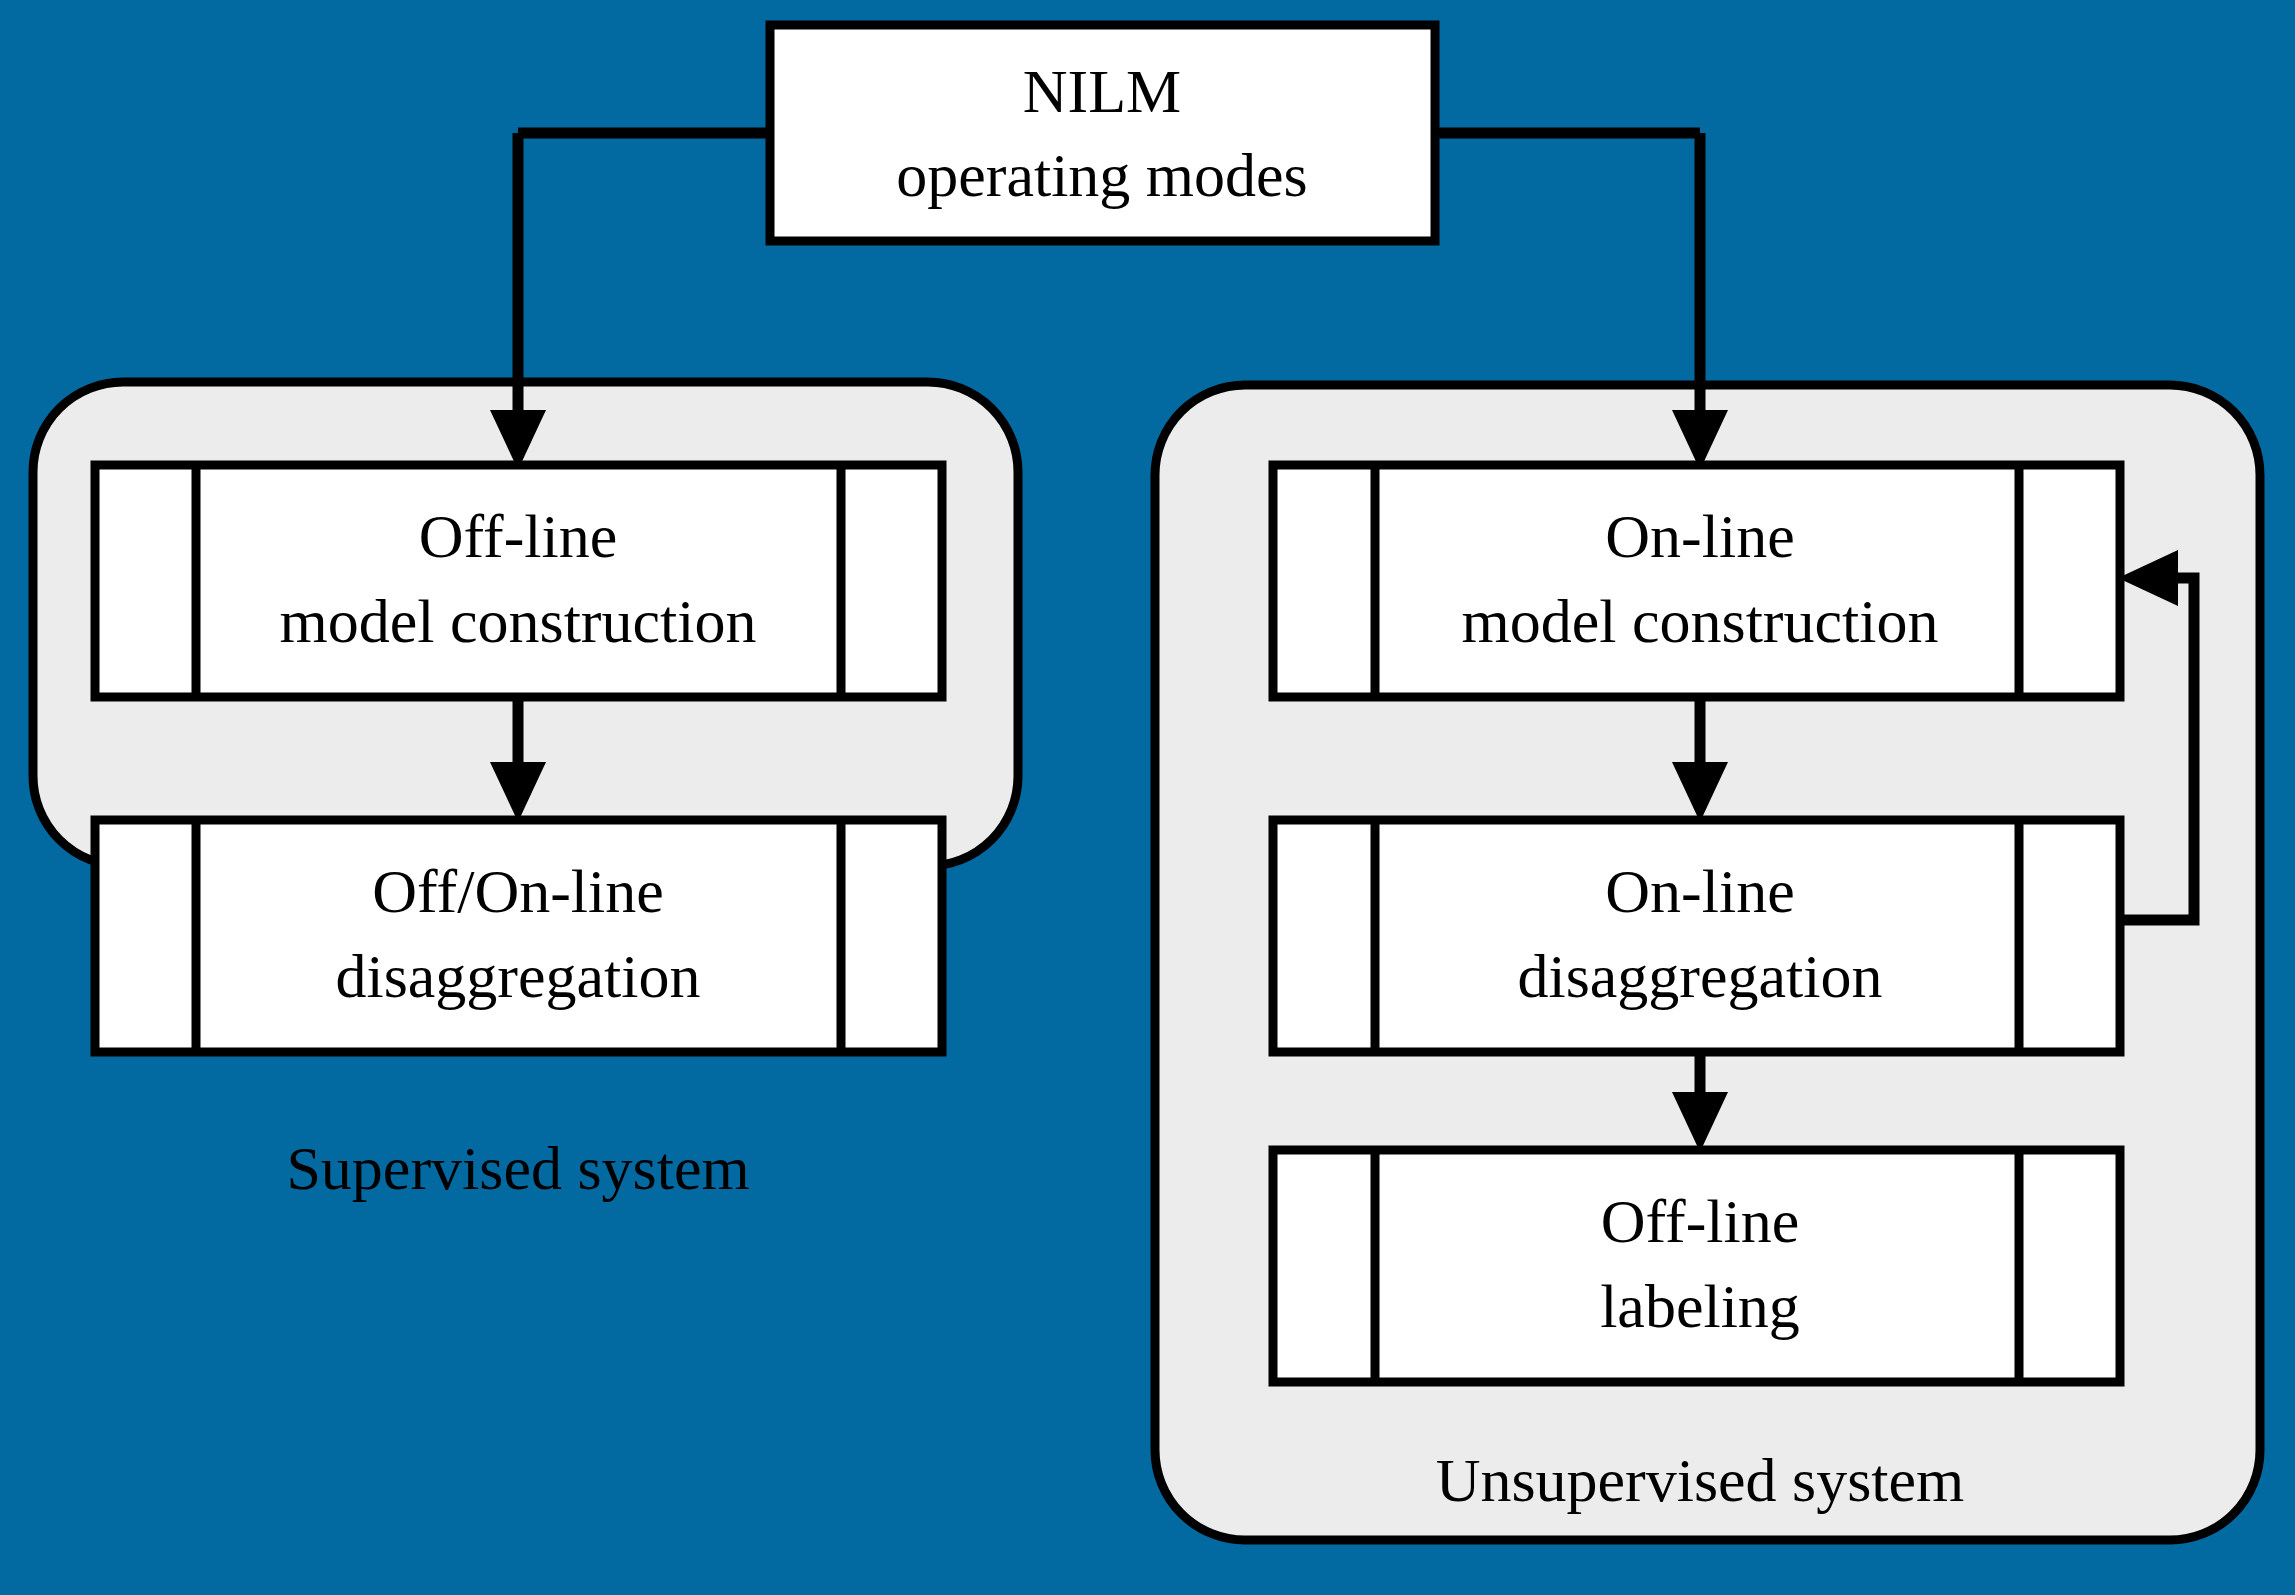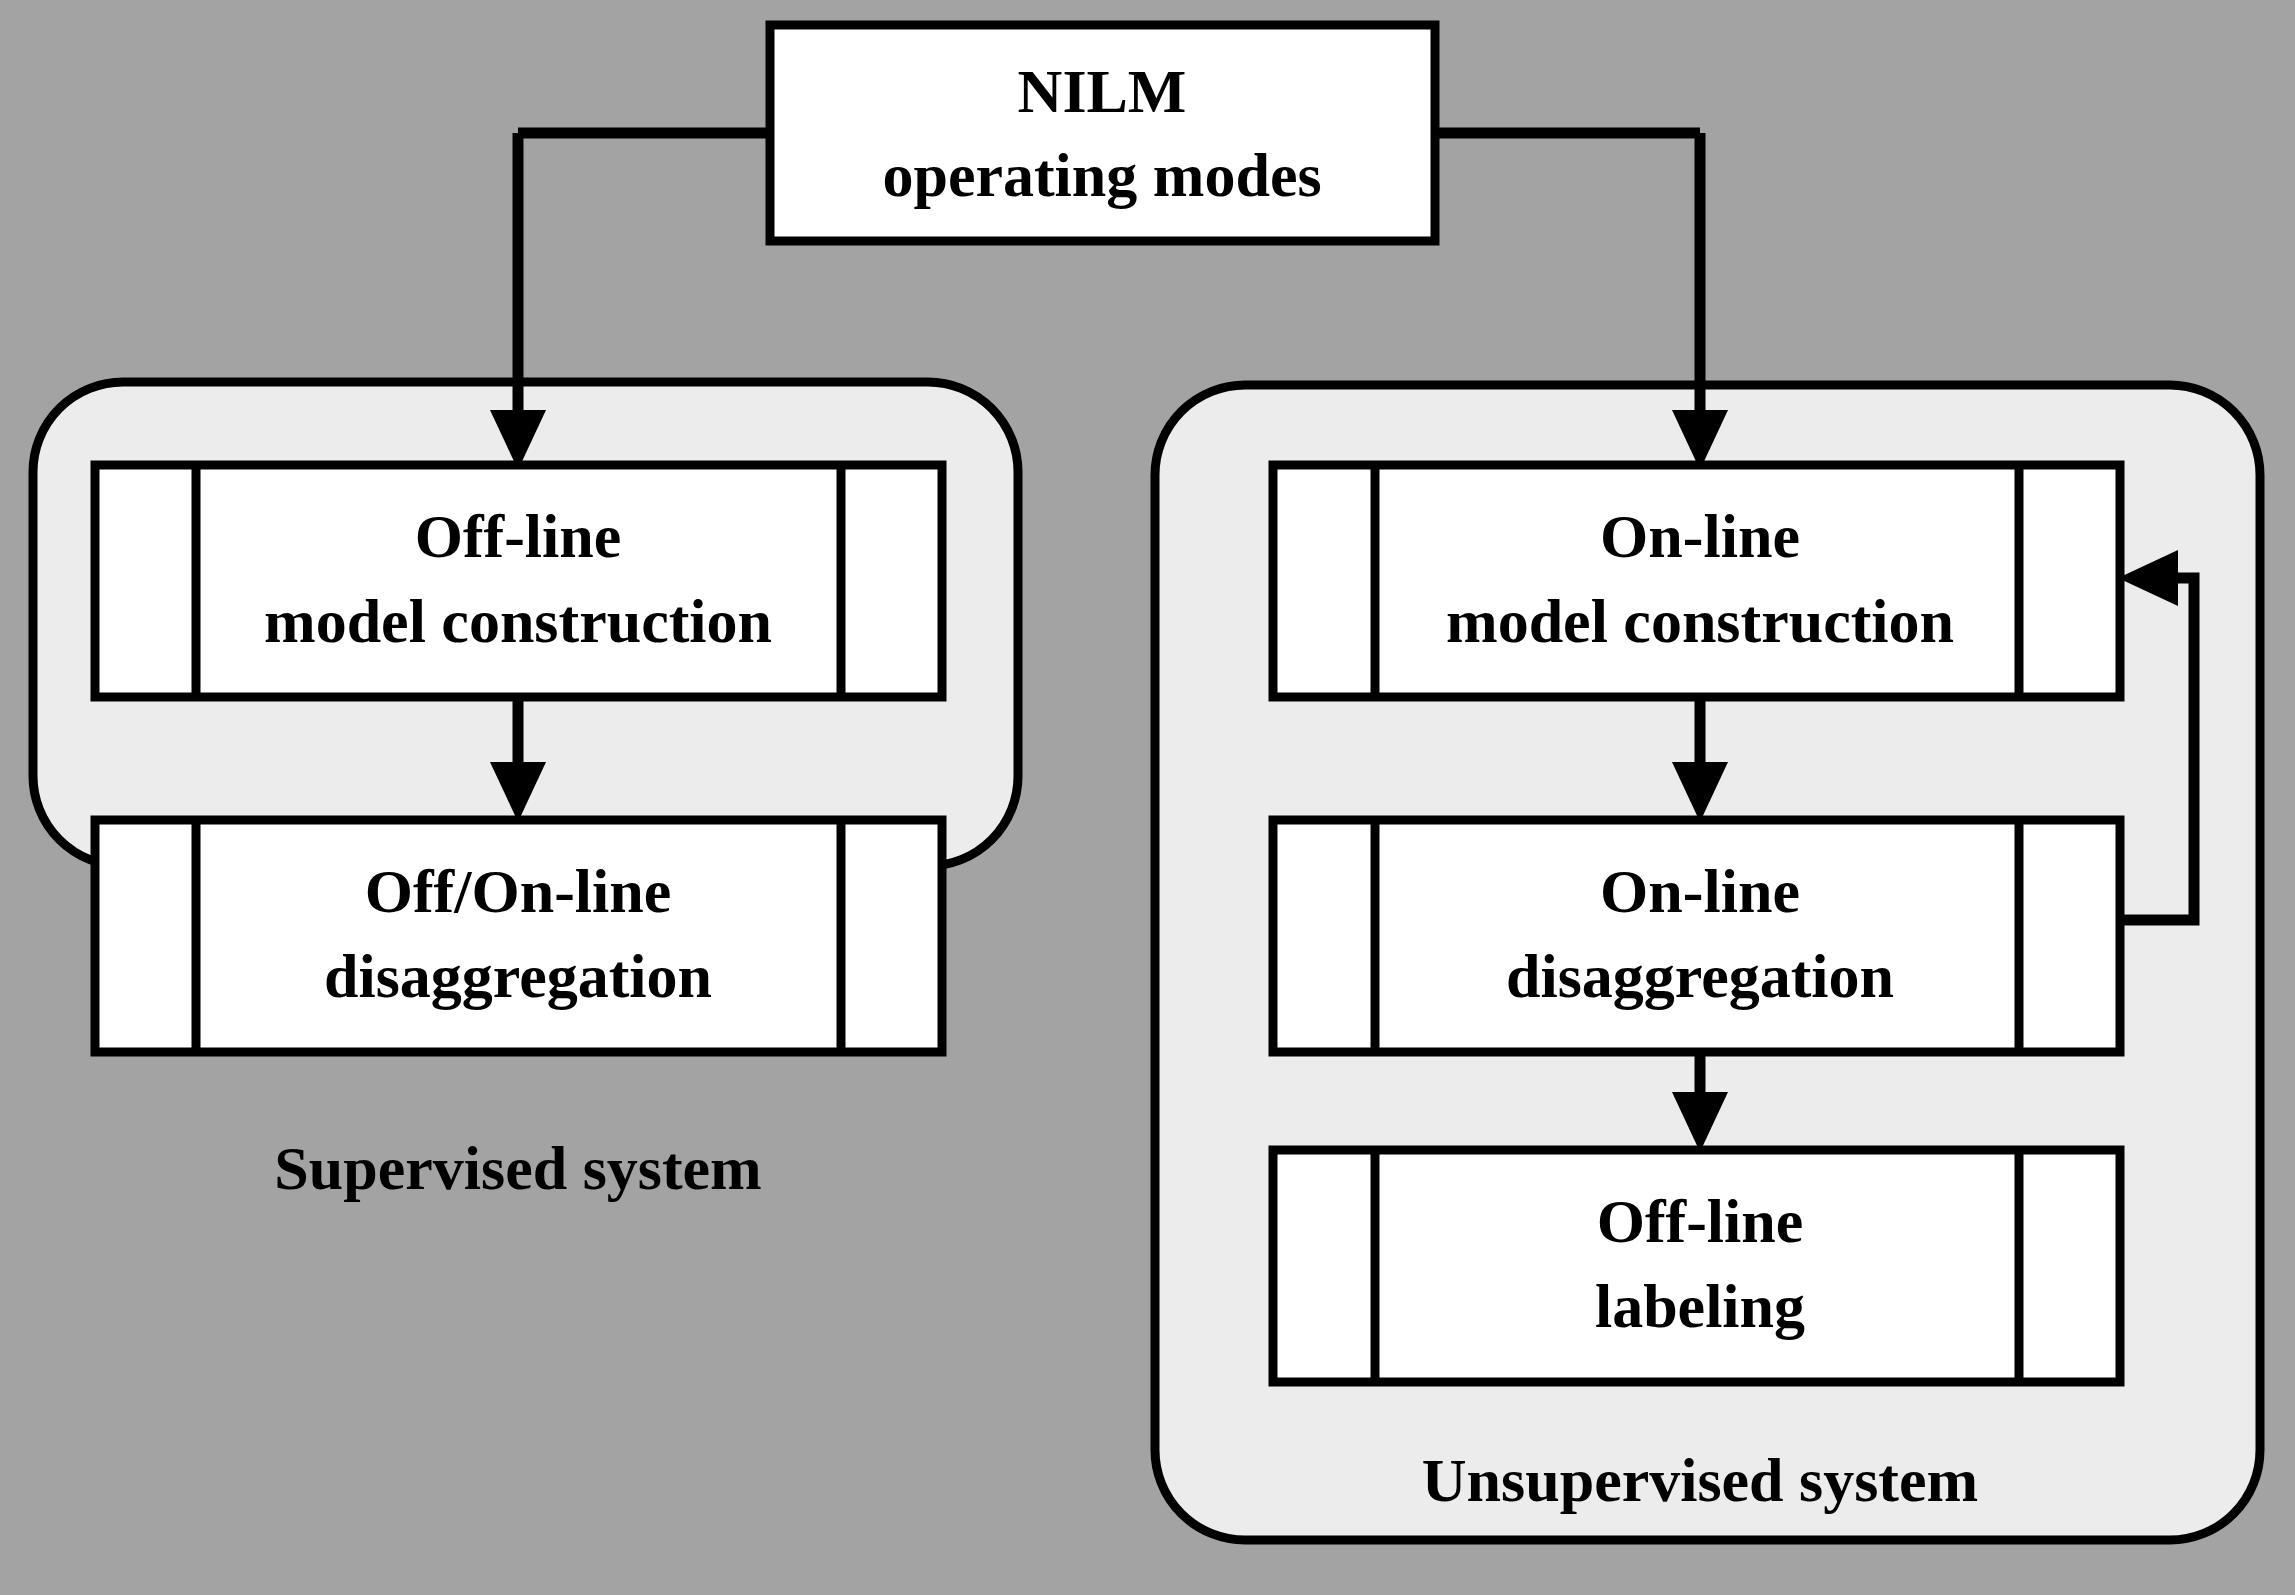--- a/index.html
+++ b/index.html
@@ -7,23 +7,22 @@
     padding: 0;
     background: #ffffff;
   }
   body {
     font-family: "Liberation Serif", "DejaVu Serif", serif;
   }
   #diagram-root {
     position: relative;
     width: 2295px;
     height: 1595px;
-    background: #a3a3a3;
+    background: #0369a1;
     overflow: hidden;
-    font-weight: bold;
   }
   svg.canvas {
     position: absolute;
     top: 0;
     left: 0;
     width: 2295px;
     height: 1595px;
   }
   .node-text {
     font-family: "Liberation Serif", "DejaVu Serif", serif;

